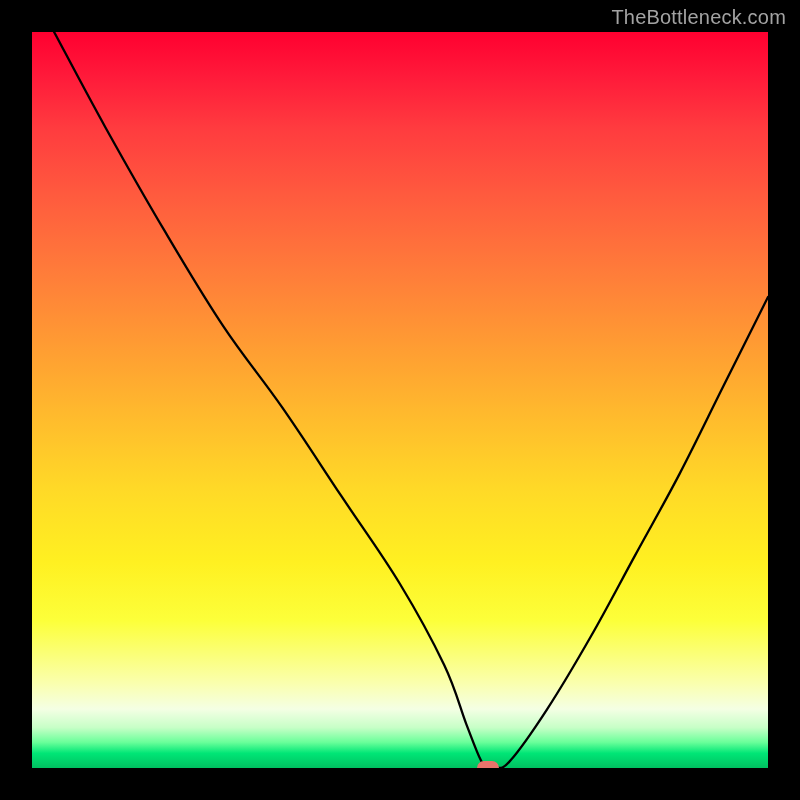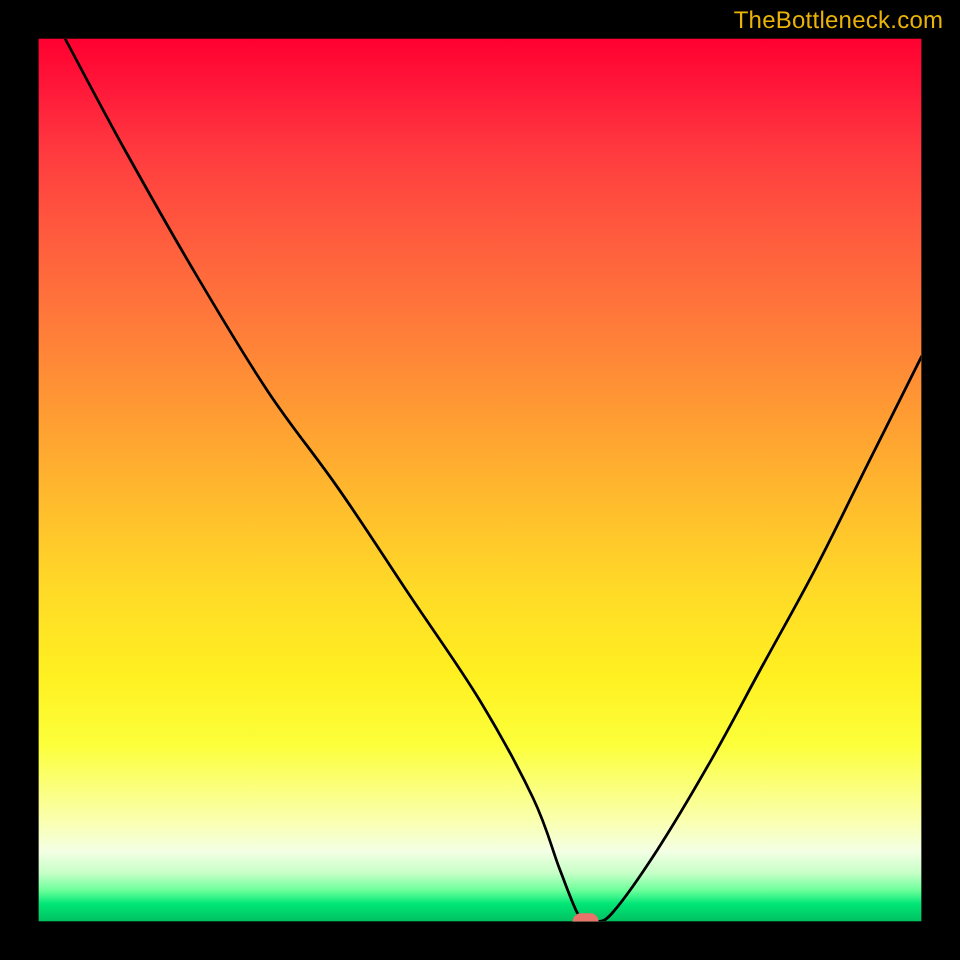--- a/index.html
+++ b/index.html
@@ -66,21 +66,21 @@
     position: absolute;
     width: 22px;
     height: 14px;
     border-radius: 7px;
     transform: translate(-50%, -50%);
   }
   .watermark {
     position: absolute;
     top: 6px;
     right: 14px;
-    color: #eab308;
+    color: #a3a3a3;
     font-size: 20px;
     font-weight: 500;
     letter-spacing: 0.2px;
     user-select: none;
   }
 </style>
 </head>
 <body>
 
 <div class="frame">

